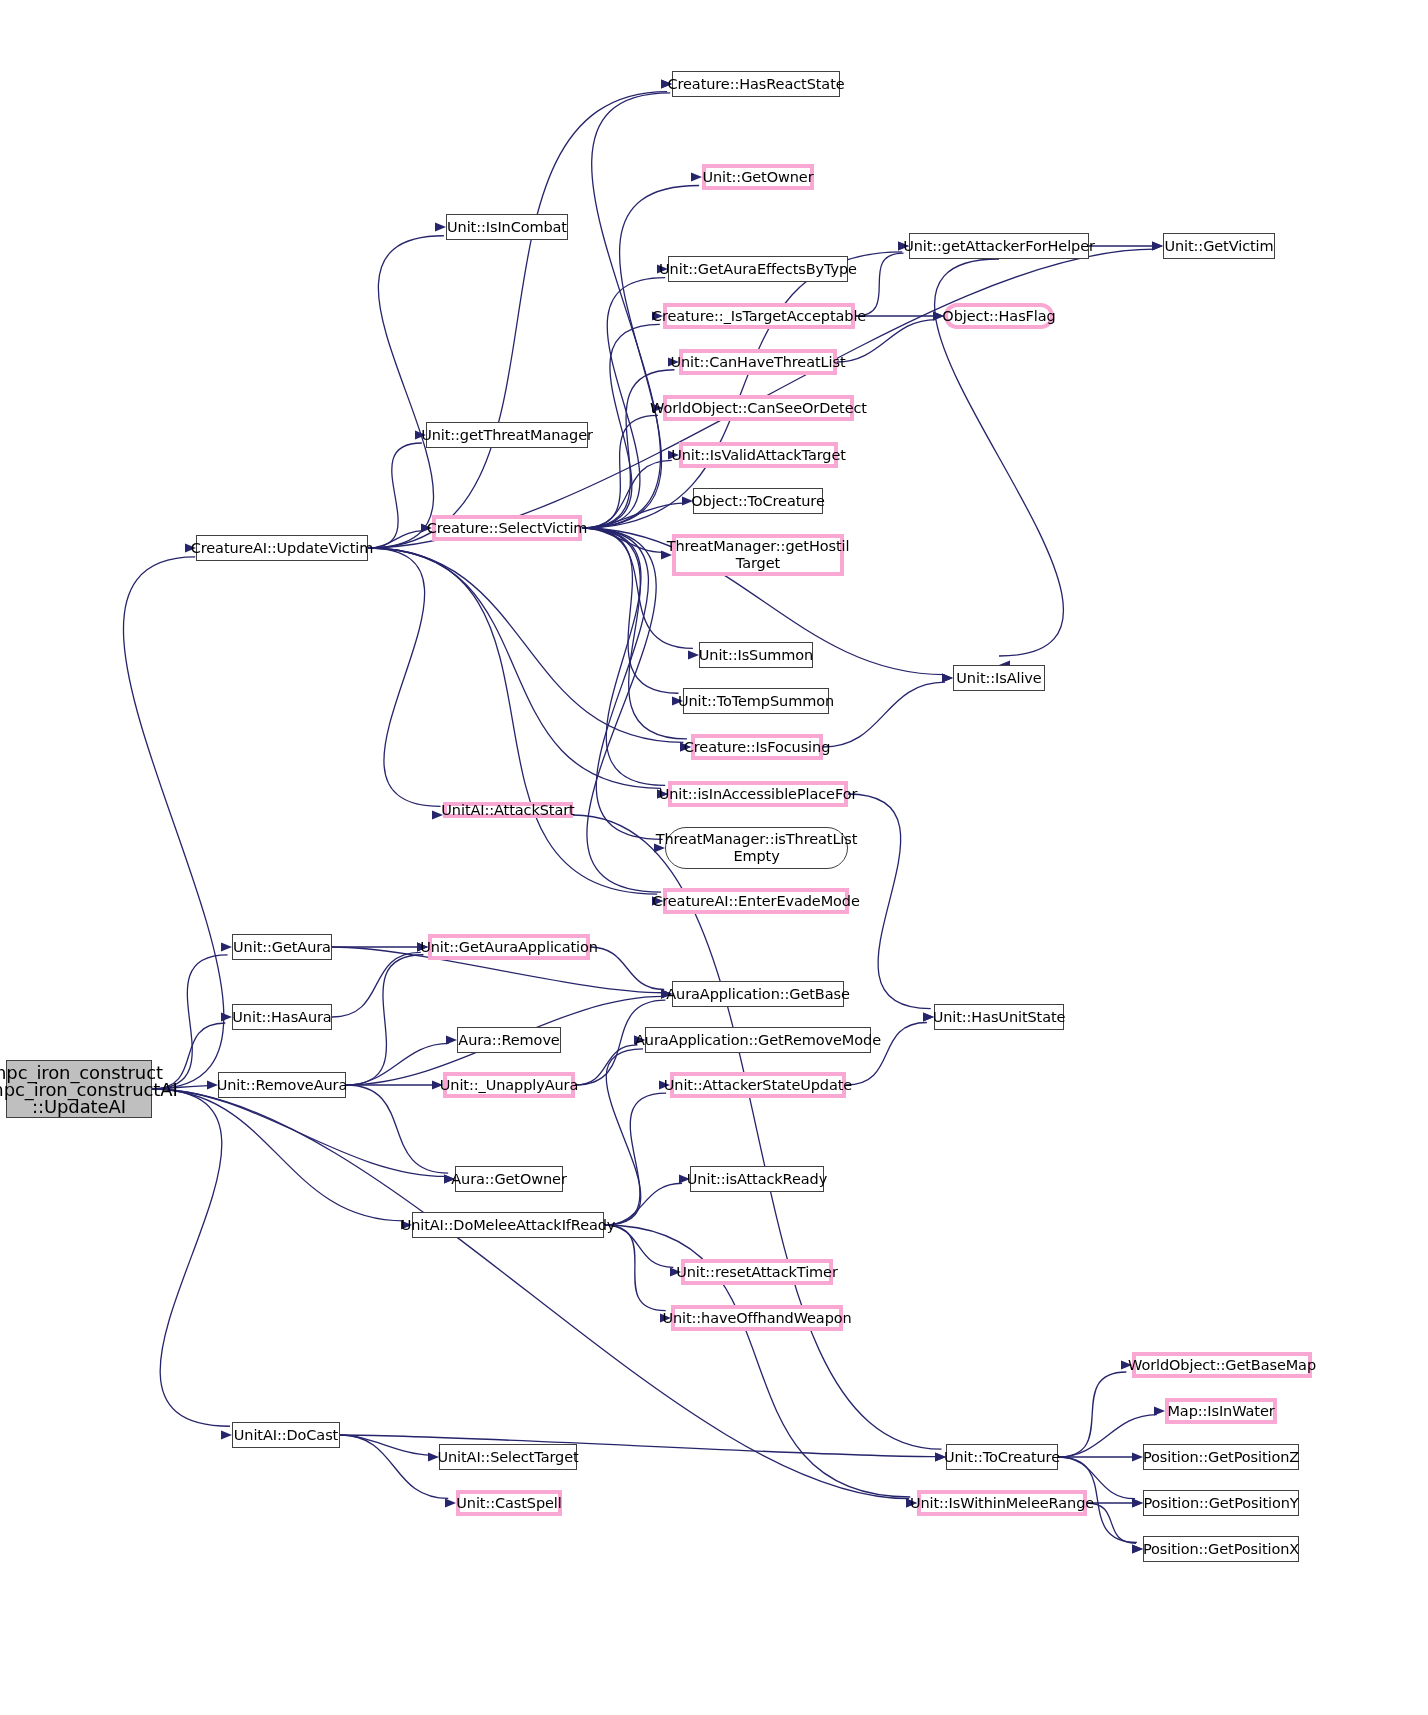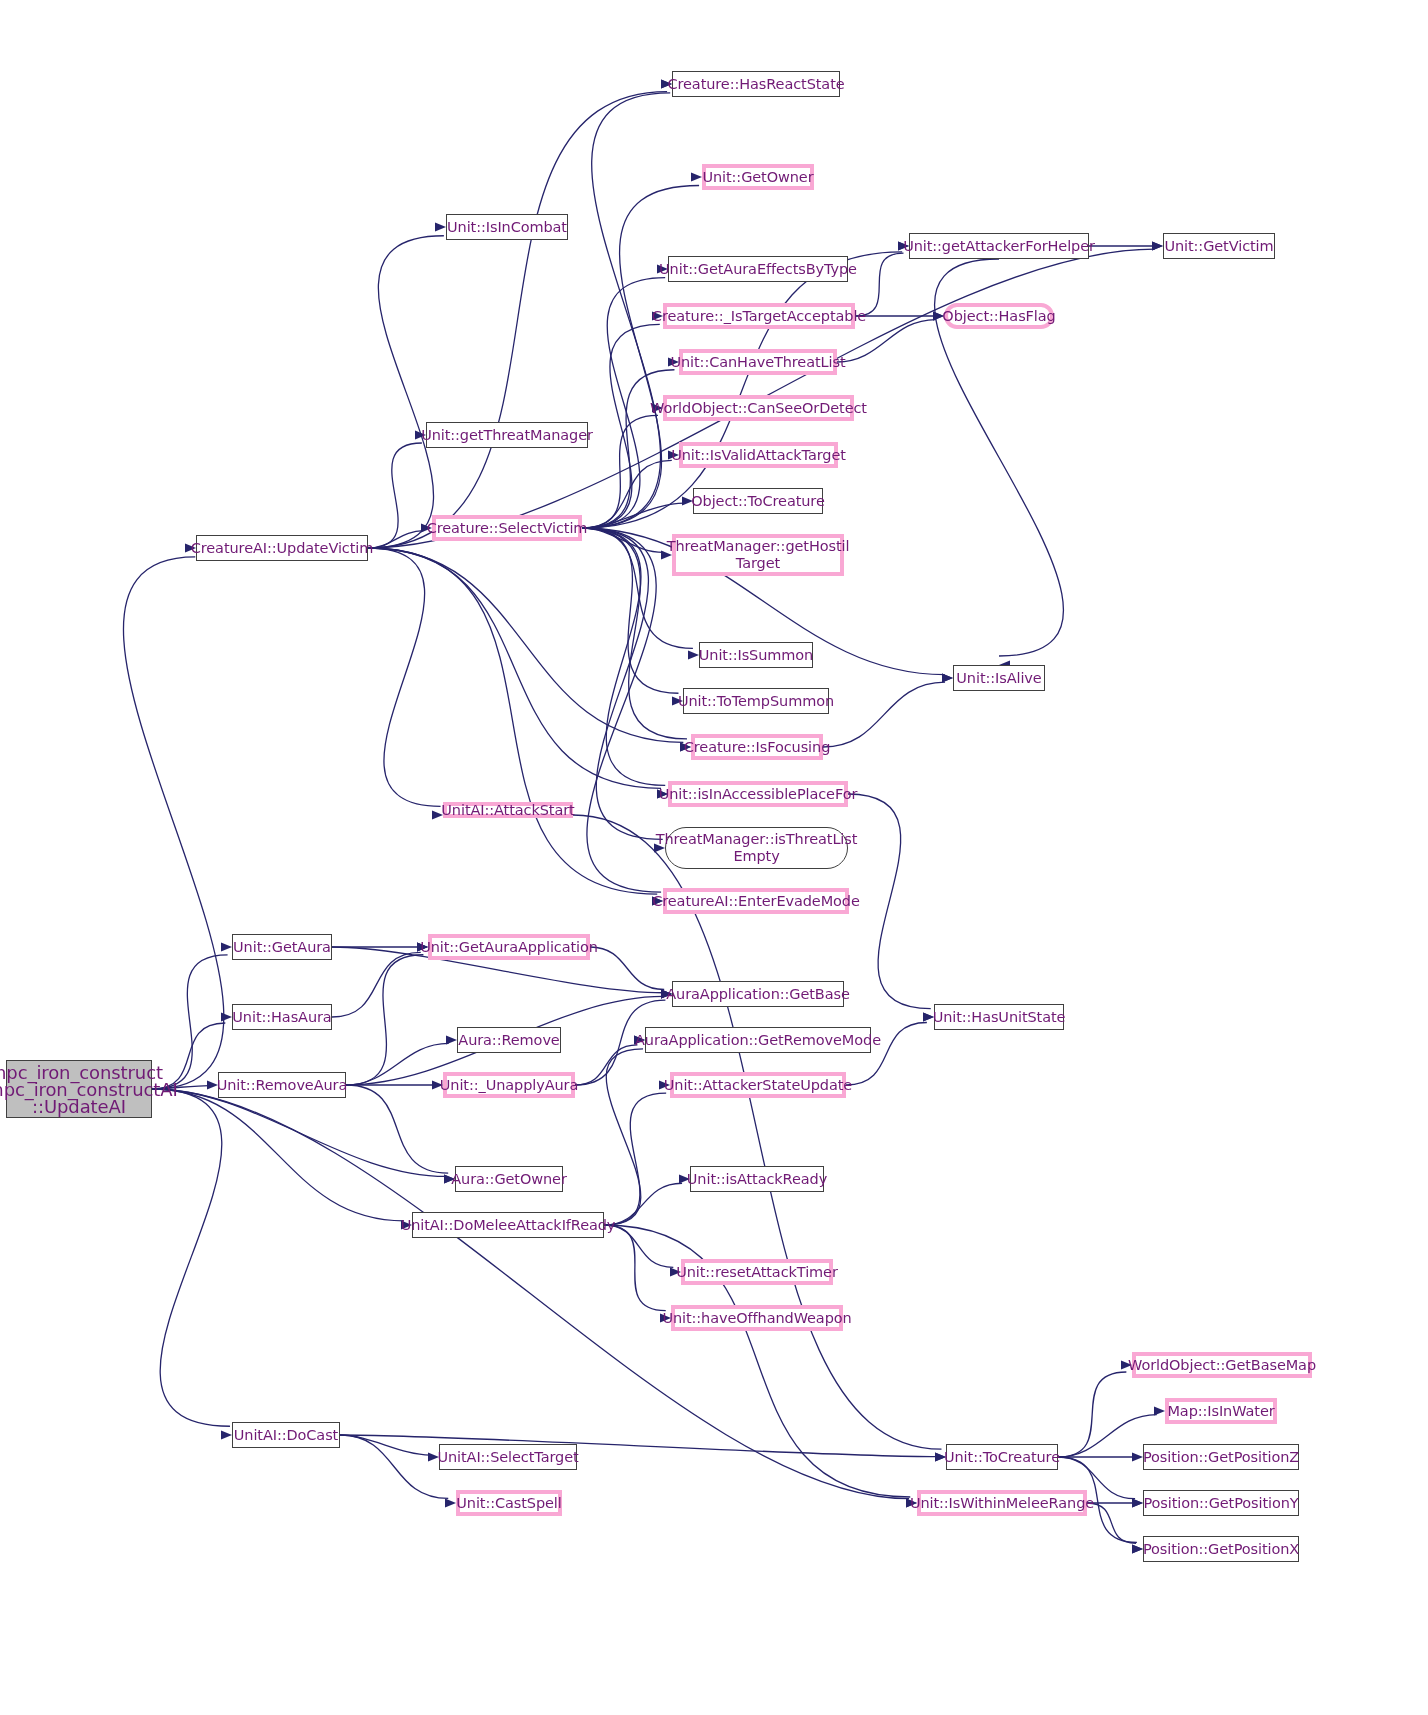--- a/index.html
+++ b/index.html
@@ -19,21 +19,21 @@
   }
   .node{
     position:absolute;
     box-sizing:border-box;
     display:flex;
     align-items:center;
     justify-content:center;
     text-align:center;
     background:#ffffff;
     border:1px solid #404040;
-    color:#701a75;
+    color:#000000;
     font-size:14.5px;
     line-height:17px;
     letter-spacing:-0.1px;
     white-space:pre-line;
     padding:0 4px;
     z-index:5;
   }
   .node.red{ border:4px solid #f9a8d4; }
   .node.root{
     background:#bfbfbf;

